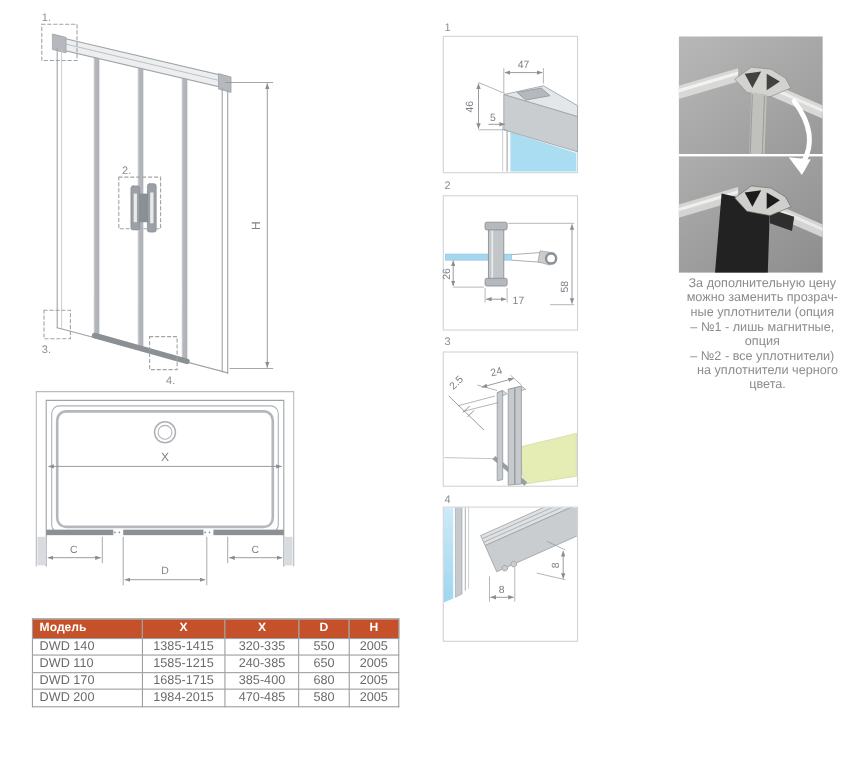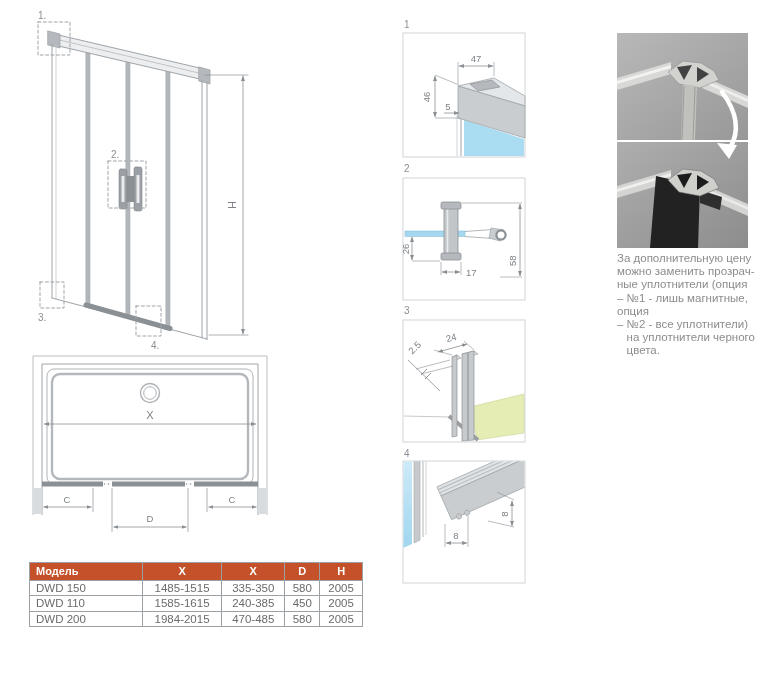--- a/index.html
+++ b/index.html
@@ -18,21 +18,21 @@
   #spec-table th{background:var(--accent,#c4512a);color:#fff;font-size:11px;font-weight:bold;
     text-align:center;padding:2px 4px;}
   #spec-table th.model, #spec-table td.model{text-align:left;padding-left:6px;margin-top:15px;}
   #spec-table td{text-align:center;}
   #spec-table td.model{width:102px;}
   #spec-table td.c1{width:70px;} #spec-table td.c2{width:64px;}
   #spec-table td.c3{width:42px;} #spec-table td.c4{width:40px;}
 
   #note{position:absolute;left:617px;top:252px;width:152px;color:#8c8c8c;
     font-size:11.5px;line-height:13.2px;}
-  #note .p{white-space:pre-line;margin:0 0 8px 0;}
+  #note .p{white-space:pre-line;margin:0 0 8px 0;text-align:center;}
 </style>
 </head>
 <body>
 
 <div id="page">
 
   <svg style="left:0;top:0;" width="380" height="560" viewBox="0 0 380 560">
     <defs>
       <marker id="ae" markerWidth="7" markerHeight="5" refX="6.2" refY="2.5" orient="auto">
         <path d="M0,0 L6.5,2.5 L0,5 z" fill="#8a8f94"></path>
@@ -325,31 +325,38 @@
       <tr>
         <th class="model">Модель</th>
         <th>X</th>
         <th>X</th>
         <th>D</th>
         <th>H</th>
       </tr>
     </thead>
     <tbody>
       <tr>
-        <td class="model">DWD 150</td>
-        <td>1485-1515</td>
-        <td>335-350</td>
-        <td>580</td>
+        <td class="model">DWD 140</td>
+        <td class="c1">1385-1415</td>
+        <td class="c2">320-335</td>
+        <td class="c3">550</td>
+        <td class="c4">2005</td>
+      </tr>
+      <tr>
+        <td class="model">DWD 110</td>
+        <td>1585-1215</td>
+        <td>240-385</td>
+        <td>650</td>
         <td>2005</td>
       </tr>
       <tr>
-        <td class="model">DWD 110</td>
-        <td>1585-1615</td>
-        <td>240-385</td>
-        <td>450</td>
+        <td class="model">DWD 170</td>
+        <td>1685-1715</td>
+        <td>385-400</td>
+        <td>680</td>
         <td>2005</td>
       </tr>
       <tr>
         <td class="model">DWD 200</td>
         <td>1984-2015</td>
         <td>470-485</td>
         <td>580</td>
         <td>2005</td>
       </tr>
     </tbody>

